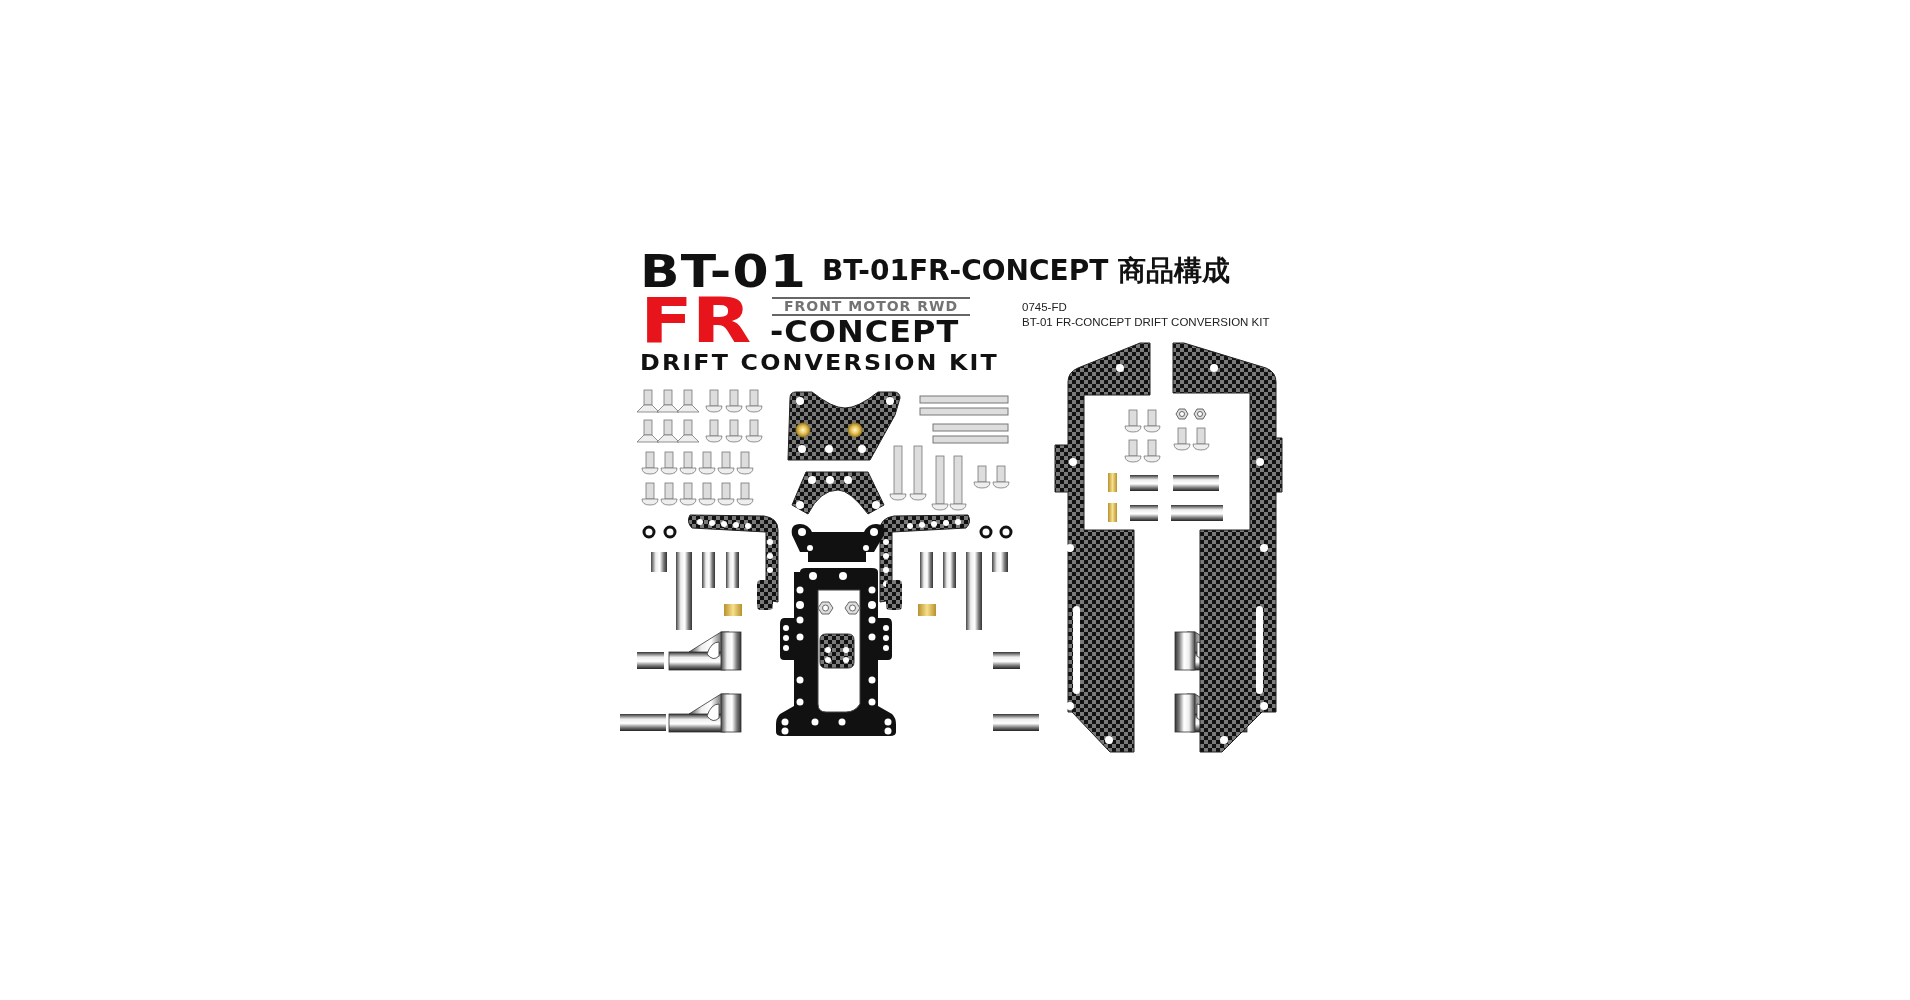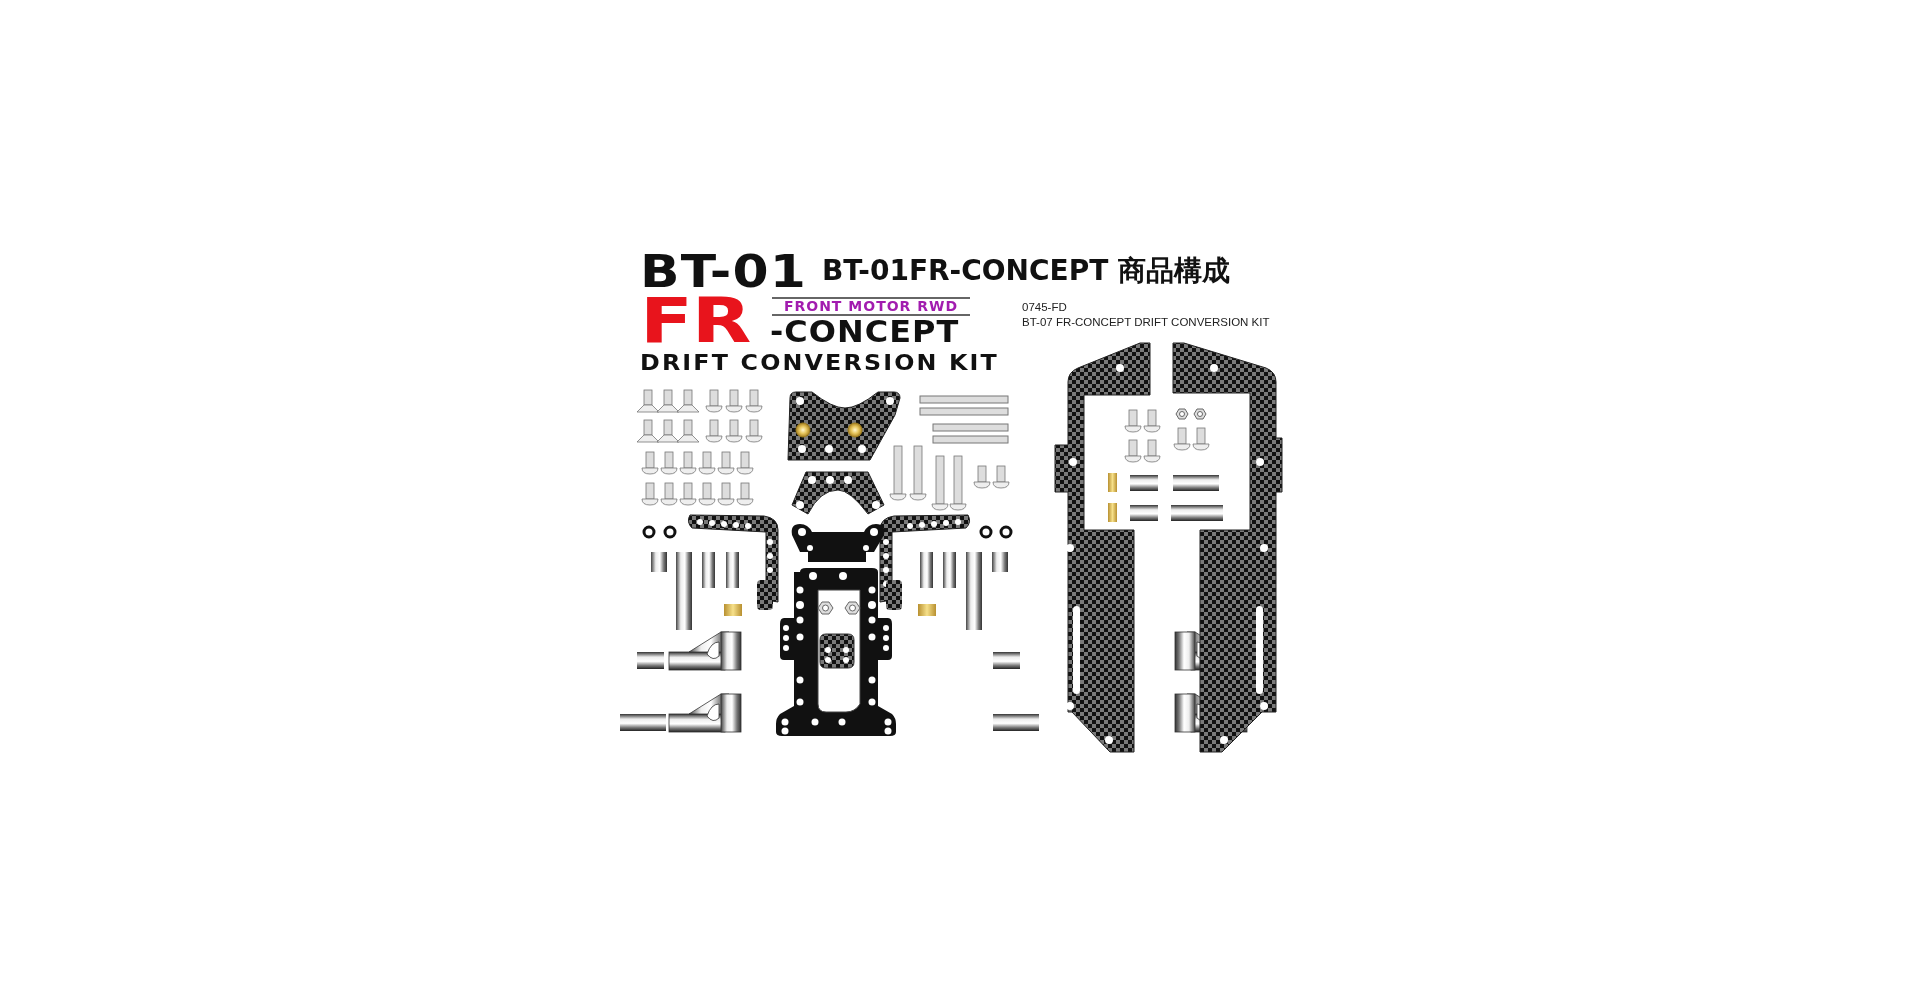--- a/index.html
+++ b/index.html
@@ -1,39 +1,39 @@
 <!DOCTYPE html>
 <html><head>
 <meta charset="utf-8">
 <style>
   html,body{margin:0;padding:0;background:#ffffff;}
   body{width:1910px;height:1000px;position:relative;overflow:hidden;font-family:"DejaVu Sans",sans-serif;}
   .abs{position:absolute;}
   .logo-bt{left:640px;top:250px;font-family:"DejaVu Sans",sans-serif;font-weight:bold;font-size:44px;line-height:44px;letter-spacing:1px;color:#111;transform:scaleX(1.18);transform-origin:left top;}
   .logo-fr{left:640px;top:293px;font-weight:bold;font-size:62px;line-height:56px;color:#e8141c;transform:scaleX(1.25);transform-origin:left top;letter-spacing:-1px;}
-  .logo-front{left:772px;top:297px;width:198px;border-top:2px solid #666;border-bottom:2px solid #666;font-weight:bold;font-size:14px;line-height:15px;text-align:center;color:#a21caf;letter-spacing:1px;}
+  .logo-front{left:772px;top:297px;width:198px;border-top:2px solid #666;border-bottom:2px solid #666;font-weight:bold;font-size:14px;line-height:15px;text-align:center;color:#737373;letter-spacing:1px;}
   .logo-concept{left:770px;top:316px;font-weight:bold;font-size:31px;line-height:31px;color:#111;letter-spacing:1px;transform:scaleX(1.03);transform-origin:left top;}
   .logo-drift{left:640px;top:352px;font-weight:bold;font-size:22px;line-height:22px;color:#111;letter-spacing:2px;transform:scaleX(1.08);transform-origin:left top;}
   .subtitle{left:822px;top:256px;font-weight:bold;font-size:28px;line-height:30px;color:#111;white-space:nowrap;}
   .code{left:1022px;top:300px;font-family:"Liberation Sans",sans-serif;font-size:11.5px;line-height:14px;color:#222;text-align:center;}
   .kitname{left:1022px;top:315px;font-family:"Liberation Sans",sans-serif;font-size:11.5px;line-height:14px;color:#222;white-space:nowrap;}
   svg{position:absolute;left:0;top:0;}
 </style>
 </head>
 <body>
 
 <div class="abs logo-bt">BT-01</div>
 <div class="abs logo-fr">FR</div>
 <div class="abs logo-front">FRONT MOTOR RWD</div>
 <div class="abs logo-concept">-CONCEPT</div>
 <div class="abs logo-drift">DRIFT CONVERSION KIT</div>
 
 <div class="abs subtitle">BT-01FR-CONCEPT 商品構成</div>
 <div class="abs code">0745-FD</div>
-<div class="abs kitname">BT-07 FR-CONCEPT DRIFT CONVERSION KIT</div>
+<div class="abs kitname">BT-01 FR-CONCEPT DRIFT CONVERSION KIT</div>
 
 <svg width="1910" height="1000" viewBox="0 0 1910 1000">
   <defs>
     <pattern id="carbon" width="8" height="8" patternUnits="userSpaceOnUse">
       <rect width="8" height="8" fill="#111"></rect>
       <rect width="4" height="4" fill="#7a7a7a"></rect>
       <rect x="4" y="4" width="4" height="4" fill="#7a7a7a"></rect>
     </pattern>
     <linearGradient id="metalV" x1="0" x2="1" y1="0" y2="0">
       <stop offset="0" stop-color="#444"></stop>

